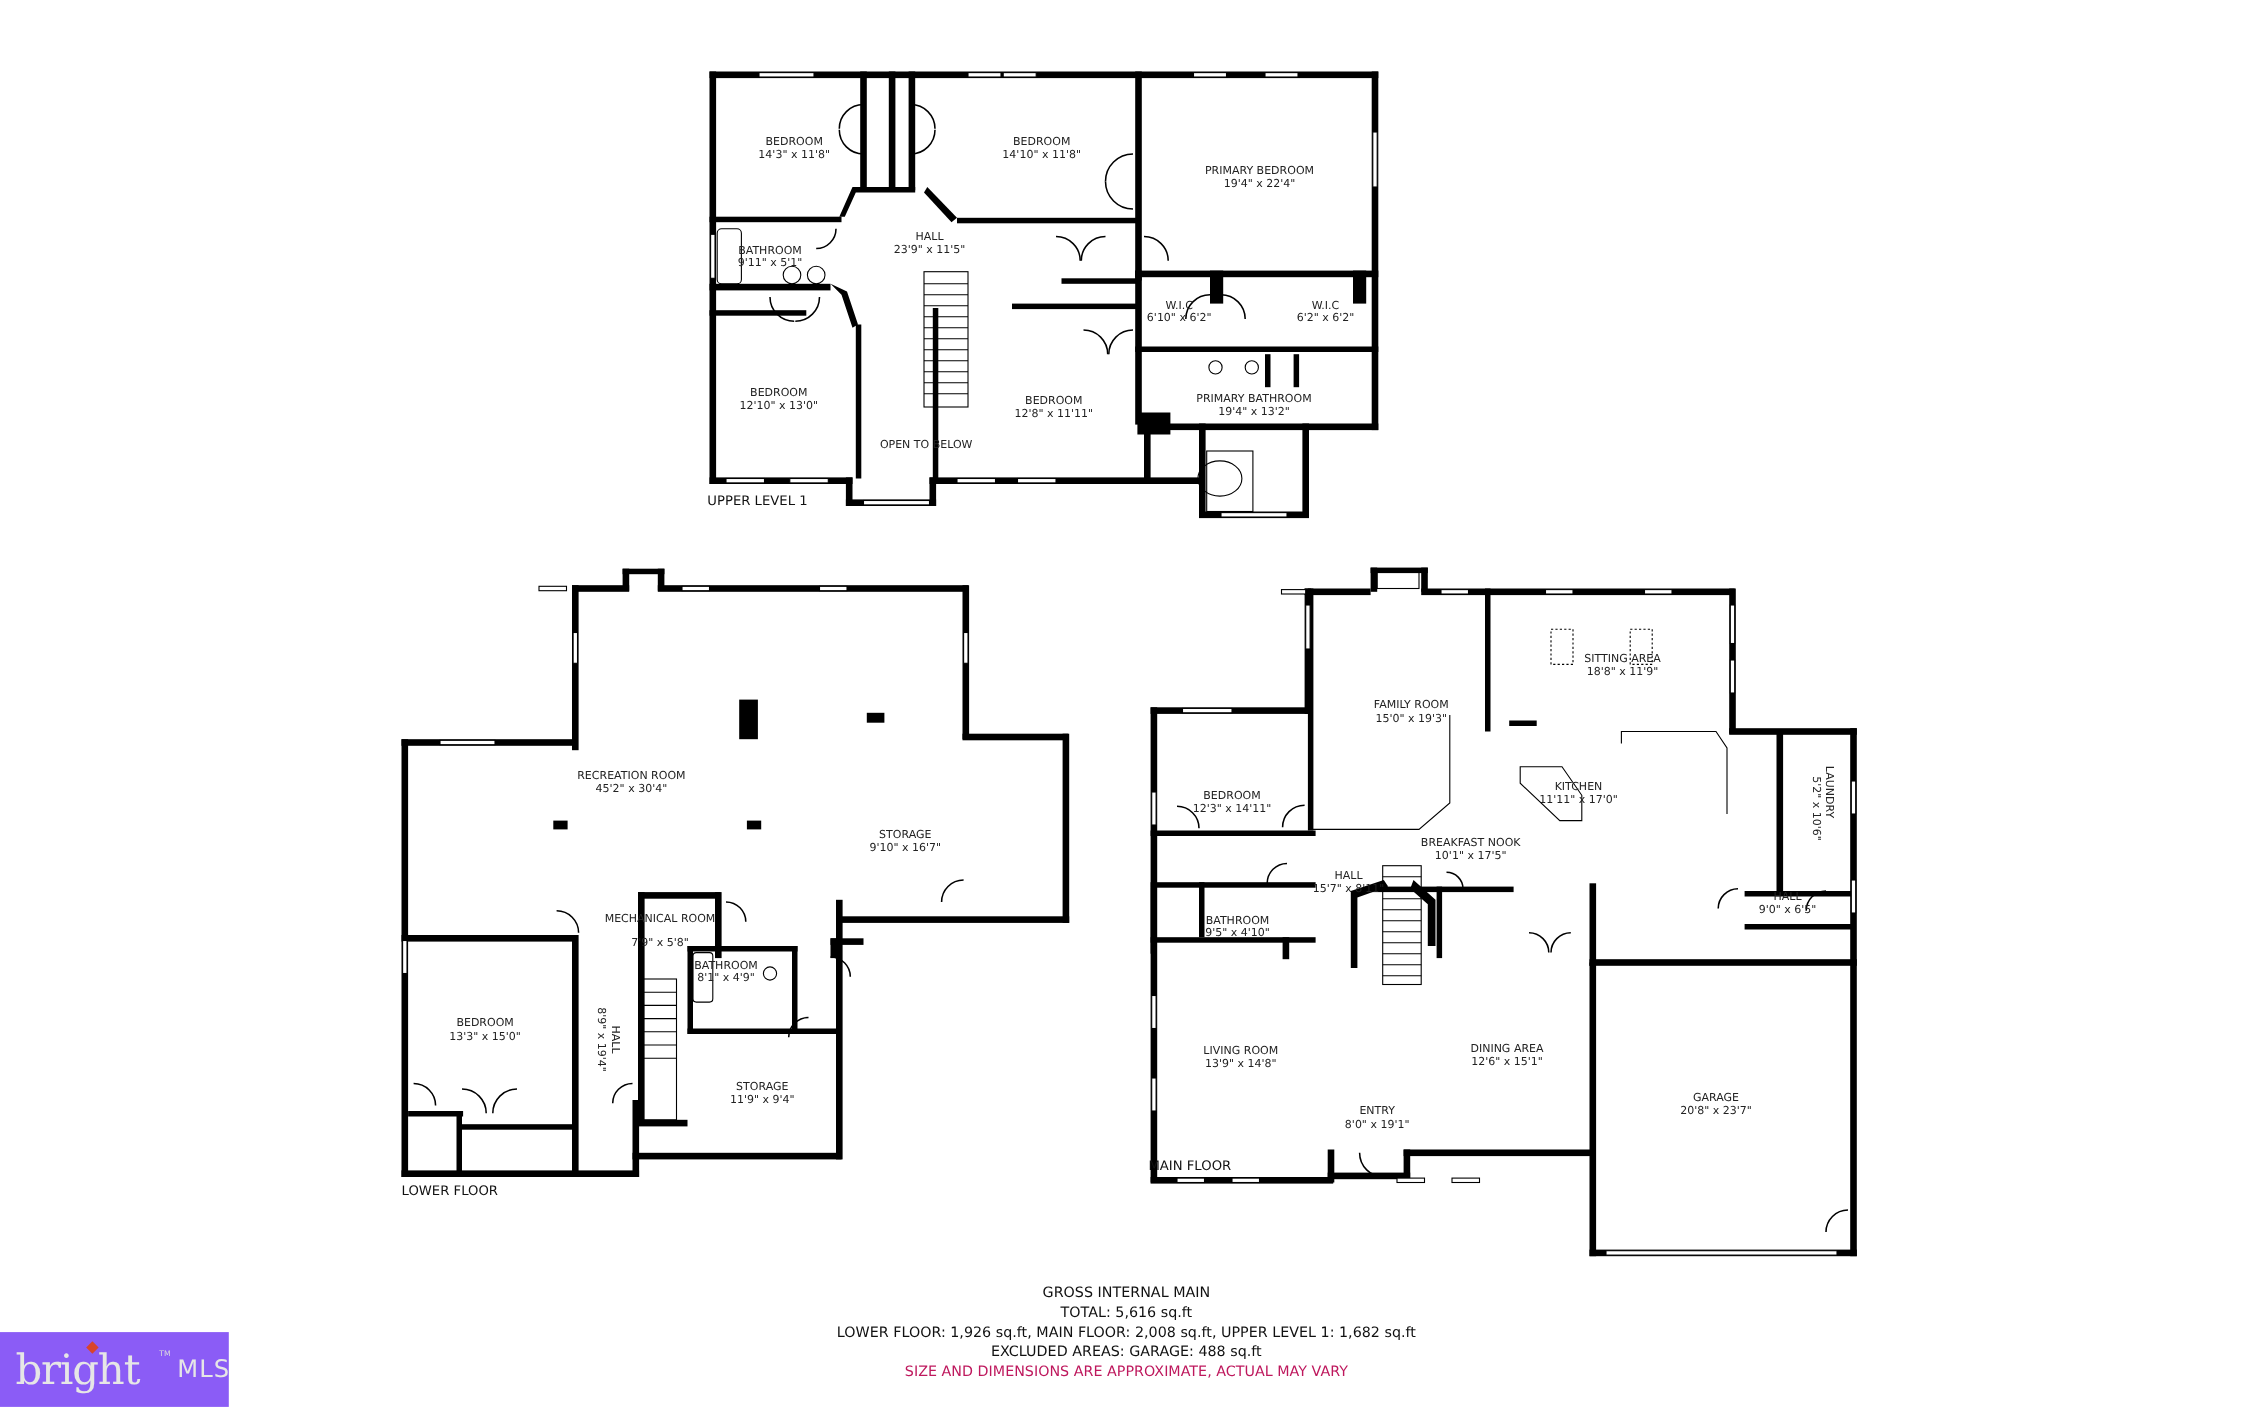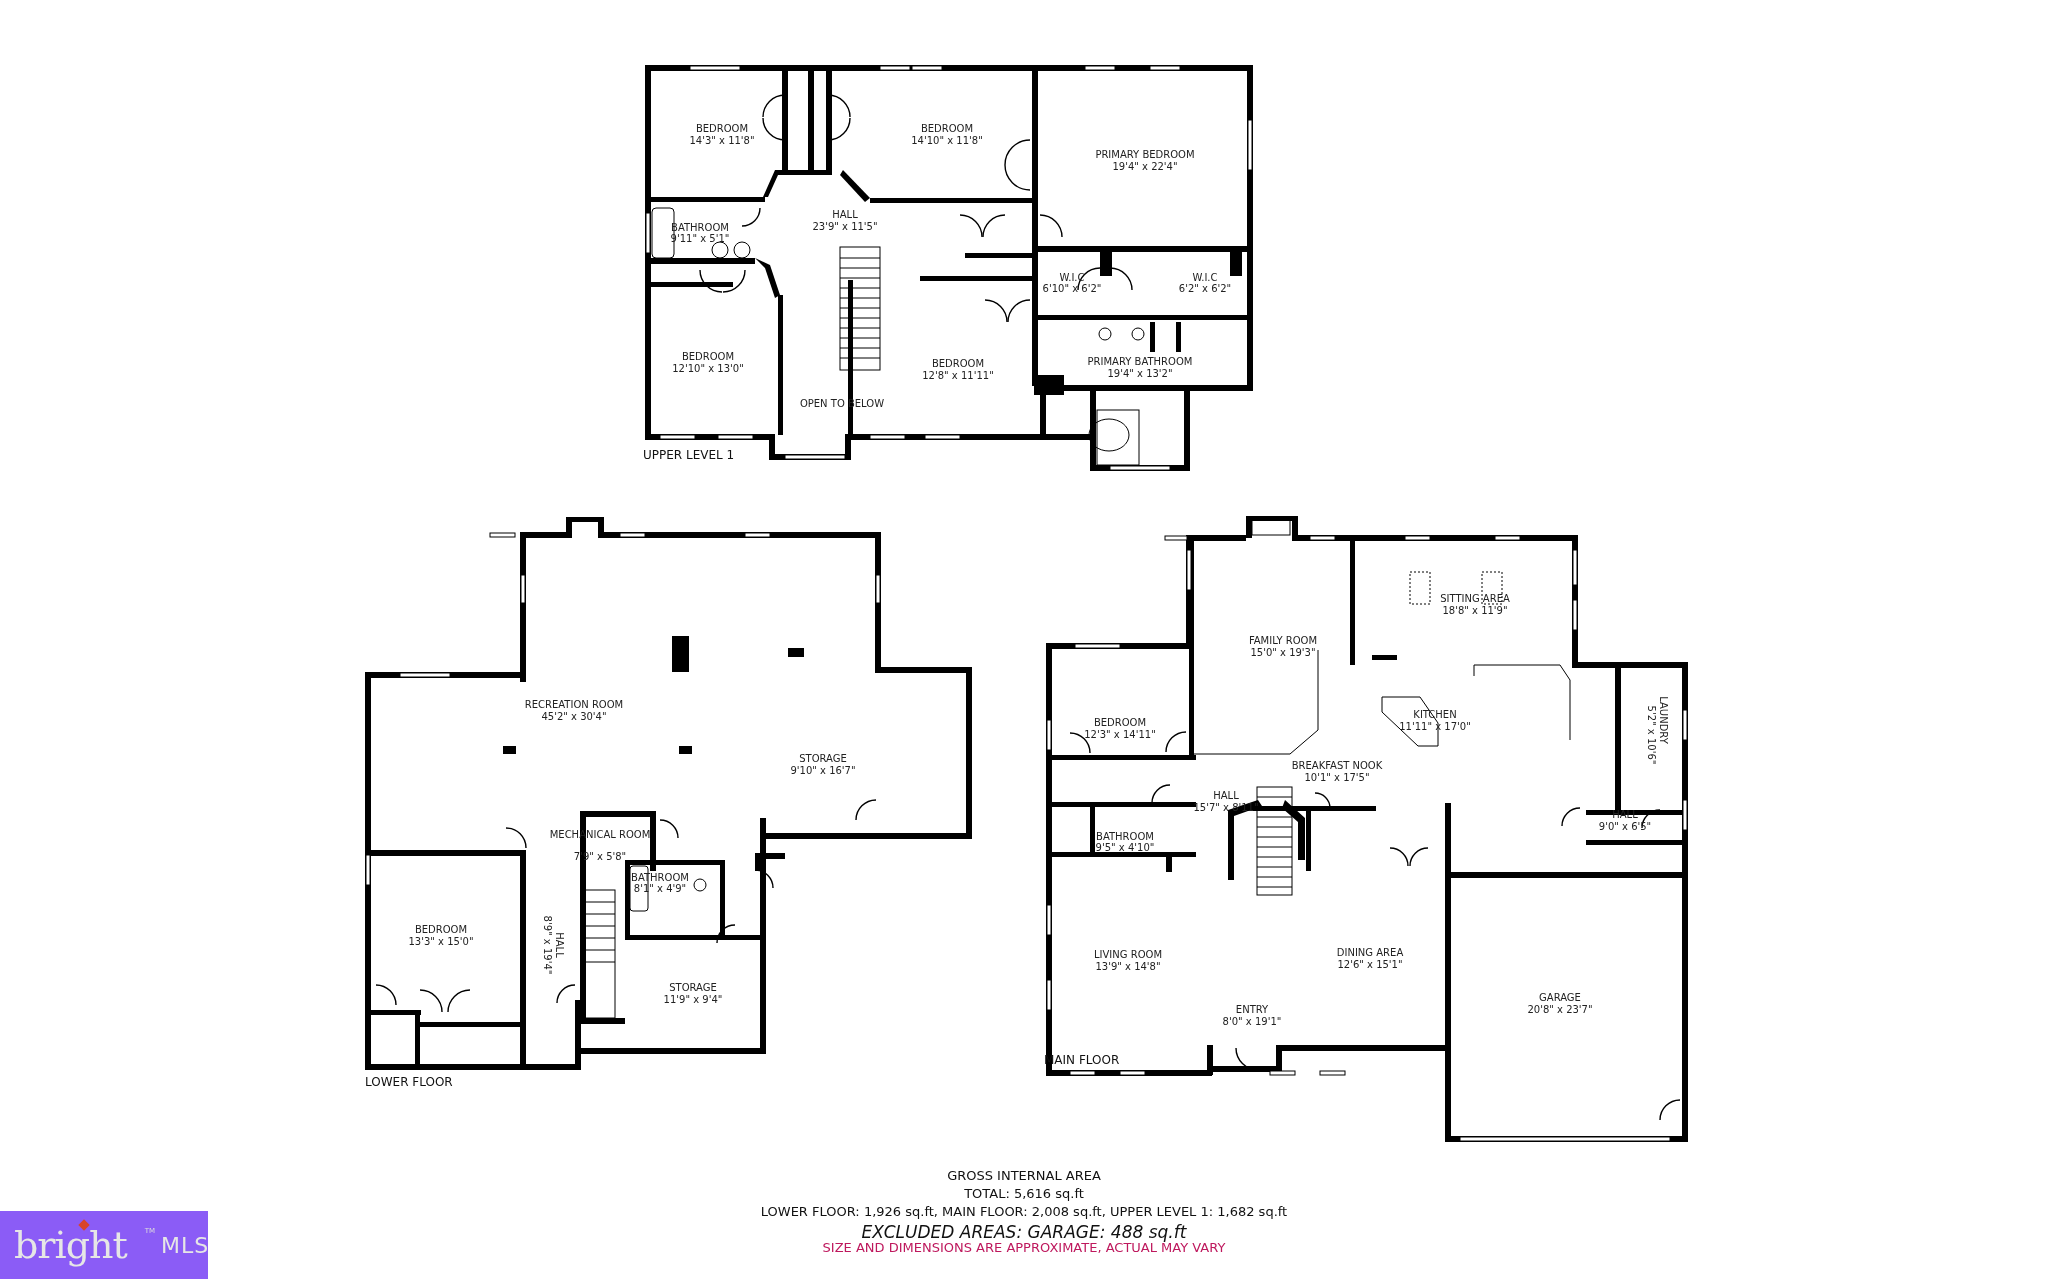--- a/index.html
+++ b/index.html
@@ -8,21 +8,21 @@
   .wall { fill:#000; }
   .rl { font-family:"DejaVu Sans", sans-serif; font-size:10px; fill:#222; text-anchor:middle; }
   .fl { font-family:"DejaVu Sans", sans-serif; font-size:12px; fill:#111; }
   .line { stroke:#000; fill:none; stroke-width:1.4; }
   .thin { stroke:#000; fill:none; stroke-width:1; }
   .win { fill:#fff; stroke:#000; stroke-width:1; }
   .footer { position:absolute; left:0; width:2048px; text-align:center; font-family:"DejaVu Sans", sans-serif; color:#111; }
   .f1 { top:1168px; font-size:13px; }
   .f2 { top:1186px; font-size:13px; }
   .f3 { top:1204px; font-size:13px; }
-  .f4 { top:1222px; font-size:17px;font-style:italic; }
+  .f4 { top:1222px; font-size:13px; }
   .f5 { top:1240px; font-size:13px; color:#be185d; }
   .logo { position:absolute; left:0; top:1211px; width:208px; height:68px; background:#8b5cf6; display:flex; align-items:center; }
   .logo .bright { font-family:"DejaVu Serif", serif; font-size:38px; color:#e6e6e6; margin-left:14px; letter-spacing:-1px; position:relative; }
   .logo .dot { position:absolute; left:80px; top:10px; width:8px; height:8px; background:#d9442b; transform:rotate(45deg); }
   .logo .tm { font-size:7px; color:#ddd; position:relative; top:-14px; margin-left:18px; }
   .logo .mls { font-family:"DejaVu Sans", sans-serif; font-size:22px; color:#e6e6e6; margin-left:6px; letter-spacing:1px;text-align:right; }
 </style>
 </head>
 <body>
 
@@ -353,21 +353,21 @@
     <text class="rl" x="1370" y="956">DINING AREA</text>
     <text class="rl" x="1370" y="968">12'6" x 15'1"</text>
     <text class="rl" x="1252" y="1013">ENTRY</text>
     <text class="rl" x="1252" y="1025">8'0" x 19'1"</text>
     <text class="rl" x="1560" y="1001">GARAGE</text>
     <text class="rl" x="1560" y="1013">20'8" x 23'7"</text>
     <text class="fl" x="1044" y="1064">MAIN FLOOR</text>
   </g>
 </svg>
 
-<div class="footer f1">GROSS INTERNAL AREA</div>
+<div class="footer f1">GROSS INTERNAL MAIN</div>
 <div class="footer f2">TOTAL: 5,616 sq.ft</div>
 <div class="footer f3">LOWER FLOOR: 1,926 sq.ft, MAIN FLOOR: 2,008 sq.ft, UPPER LEVEL 1: 1,682 sq.ft</div>
 <div class="footer f4">EXCLUDED AREAS: GARAGE: 488 sq.ft</div>
 <div class="footer f5">SIZE AND DIMENSIONS ARE APPROXIMATE, ACTUAL MAY VARY</div>
 
 <div class="logo">
   <span class="bright">bright</span>
   <span class="dot"></span>
   <span class="tm">TM</span>
   <span class="mls">MLS</span>

